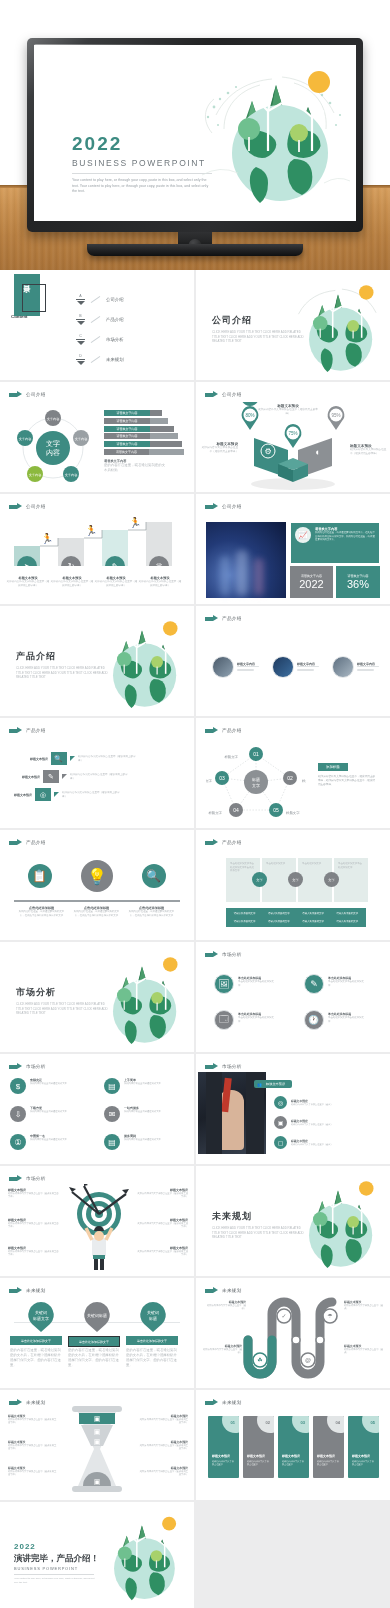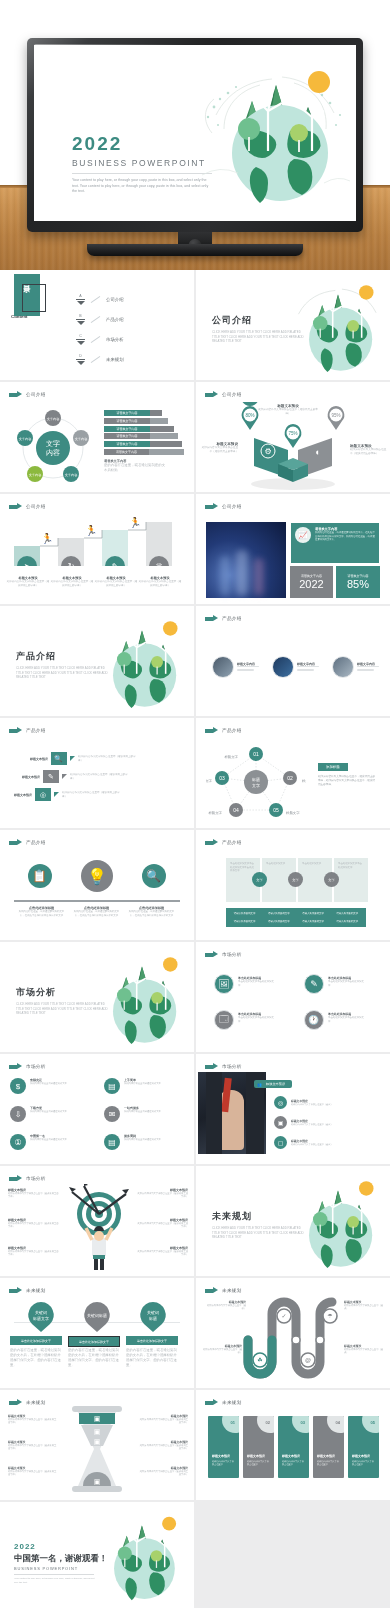--- a/index.html
+++ b/index.html
@@ -434,21 +434,21 @@
           <div style="font-size:2.4px;color:#d9ece8;line-height:1.5;">您的内容打在这里，或者通过复制您的文本后，在此框中选择粘贴并选择只保留文字。您的内容打在这里，或者通过复制您的文本后。</div>
         </div>
       </div>
     </div>
     <div style="position:absolute;left:94px;top:72px;width:43px;height:32px;background:#7f8286;display:flex;flex-direction:column;align-items:center;justify-content:center;">
       <div style="font-size:3px;color:#fff;">请替换文字内容</div>
       <div style="font-size:11px;color:#fff;">2022</div>
     </div>
     <div style="position:absolute;left:140px;top:72px;width:44px;height:32px;background:#3d8b82;display:flex;flex-direction:column;align-items:center;justify-content:center;">
       <div style="font-size:3px;color:#fff;">请替换文字内容</div>
-      <div style="font-size:11px;color:#fff;">85%</div>
+      <div style="font-size:11px;color:#fff;">36%</div>
     </div>
   </div>
 
   <div class="slide">
     <div class="big-title">
       <div class="bt">产品介绍</div>
       <div class="bd">CLICK HERE ADD YOUR TITLE TEXT CLICK HERE ADD RELATED TITLE TEXT CLICK HERE ADD YOUR TITLE TEXT CLICK HERE ADD RELATED TITLE TEXT</div>
     </div>
     <svg style="position:absolute;right:2px;top:4px;" width="104" height="100" viewBox="0 0 158 150">
       <circle cx="125" cy="27" r="11" fill="#f6b93b"></circle>
@@ -1061,21 +1061,21 @@
         <div style="position:absolute;right:4px;top:4px;font-size:4px;color:#3d8b82;font-weight:700;">05</div>
         <div style="position:absolute;left:4px;top:38px;font-size:3px;color:#fff;font-weight:700;">标题文本预设</div>
         <div style="position:absolute;left:4px;top:44px;width:24px;font-size:2.2px;color:#dcecea;line-height:1.4;">此部分内容作为文字排版占位显示</div>
       </div>
     </div>
   </div>
 
   <div class="slide">
     <div style="position:absolute;left:14px;top:40px;">
       <div style="font-size:8px;color:#3d8b82;font-weight:700;letter-spacing:1px;">2022</div>
-      <div style="font-size:8.5px;color:#3f4448;font-weight:700;margin-top:2px;">中国第一名，谢谢观看！</div>
+      <div style="font-size:8.5px;color:#3f4448;font-weight:700;margin-top:2px;">演讲完毕，产品介绍！</div>
       <div style="font-size:4px;color:#70787d;letter-spacing:.8px;margin-top:1px;">BUSINESS POWERPOINT</div>
       <div style="width:80px;height:1px;background:#d9dcde;margin:3px 0 2px;"></div>
       <div style="font-size:2.4px;color:#b3b8bc;line-height:1.5;width:84px;">Your content to play here, or through your copy, paste in this box, and select only the text.</div>
     </div>
     <svg style="position:absolute;right:4px;top:2px;" width="100" height="100" viewBox="0 0 158 150">
       <circle cx="125" cy="27" r="11" fill="#f6b93b"></circle>
       <path d="M62 96 L82 30 L102 96 Z" fill="#2f7d52"></path>
         <path d="M82 30 L92 63 L76 63 Z" fill="#4a9c6b"></path>
       <path d="M40 98 L58 46 L76 98 Z" fill="#3c8a5c"></path>
         <path d="M58 46 L66 72 L52 72 Z" fill="#5aab79"></path>

